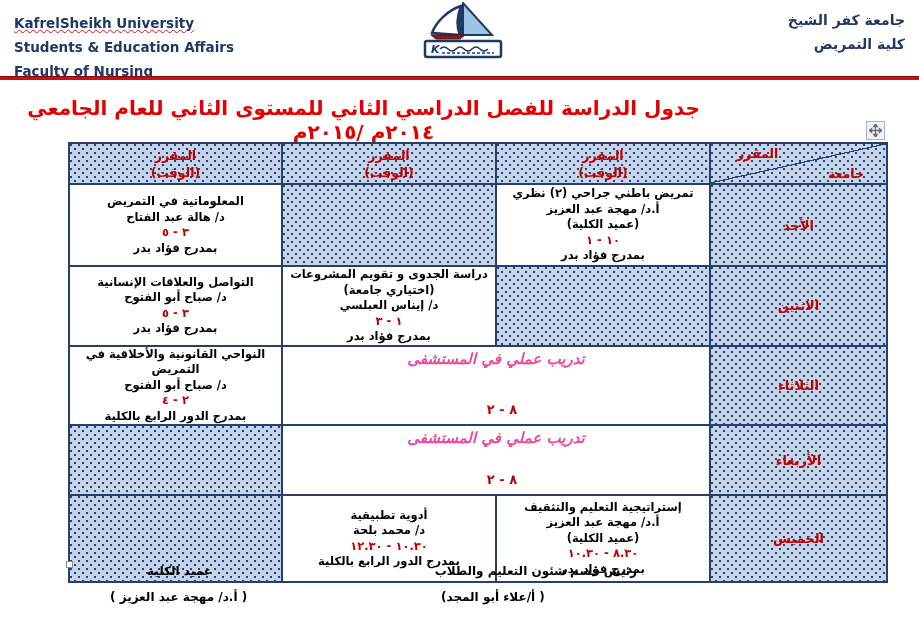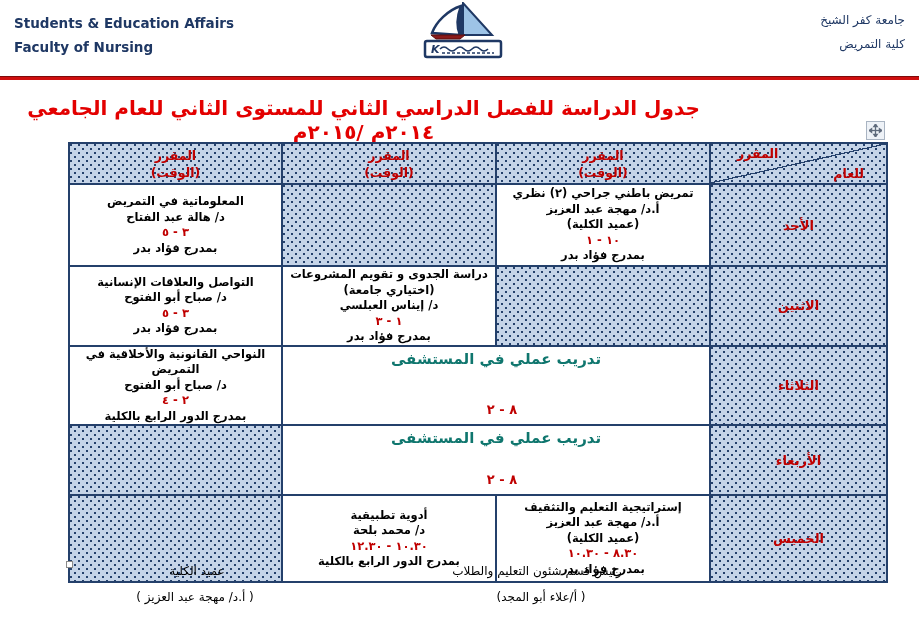--- a/index.html
+++ b/index.html
@@ -13,21 +13,21 @@
     position:absolute; left:14px; top:11px;
     color:#1f3864; font-weight:bold; font-size:13.5px; line-height:24px;
     white-space:nowrap;
   }
   .hdr-left .misspelled {
     text-decoration:underline; -webkit-text-decoration:underline wavy #dd1111;
     text-decoration-style:wavy; text-decoration-color:#dd1111; text-decoration-thickness:1px;
   }
   .hdr-right {
     position:absolute; right:14px; top:8px; direction:rtl; text-align:right;
-    color:#1f3864; font-weight:normal; font-size:12px; line-height:24px;
+    color:#1f3864; font-weight:bold; font-size:14px; line-height:24px;
     white-space:nowrap;
   }
   .logo { position:absolute; left:420px; top:2px; width:86px; height:58px; }
   .red-rule {
     position:absolute; left:0; top:76px; width:919px; height:4px;
     background:#cf0f0f; border-top:1px solid #7e0b0b;
   }
   
   .doc-title {
     position:absolute; left:0; top:96px; width:727px; text-align:center;
@@ -62,47 +62,48 @@
   }
   .corner-top  { position:absolute; top:2px;  left:26px;  color:#c00000; font-weight:bold; font-size:12.5px; }
   .corner-bot  { position:absolute; bottom:2px; right:22px; color:#c00000; font-weight:bold; font-size:12.5px; }
   td.hdr-cell  { color:#c00000; font-weight:bold; font-size:12.5px; line-height:17px; }
   td.day-cell  { color:#c00000; font-weight:bold; font-size:13px; }
   td.course-cell { background:#ffffff; color:#000000; font-weight:bold; font-size:11.5px; line-height:15.5px; }
   td.course-cell .t-red { color:#c00000; }
   td.hosp-cell { background:#ffffff; position:relative; }
   .hosp-title {
     position:absolute; top:3px; left:0; right:0; text-align:center;
-    color:#0f766e; font-weight:bold; font-size:15px;
+    color:#ec4899; font-weight:bold; font-size:15px;font-style:italic;
   }
   .hosp-time {
     position:absolute; bottom:7px; left:12px; right:0; text-align:center;
     color:#c00000; font-weight:bold; font-size:13px;
   }
   
   .table-handle {
     position:absolute; left:866px; top:121px; width:19px; height:19px;
     background:#eef2f7; border:1px solid #a9b4c2;
     display:flex; align-items:center; justify-content:center;
   }
   
-  .foot { position:absolute; direction:rtl; color:#000; font-weight:normal; font-size:12px; text-align:center; white-space:nowrap; }
+  .foot { position:absolute; direction:rtl; color:#000; font-weight:bold; font-size:12px; text-align:left; white-space:nowrap; }
   .f-dept-title { left:437px; top:564px; width:200px; }
   .f-dept-name  { left:441px; top:590px; width:200px; }
   .f-dean-title { left:147px; top:564px; width:100px; }
   .f-dean-name  { left:110px; top:590px; width:170px; }
   .f-square {
     position:absolute; left:66px; top:561px; width:7px; height:7px;
     border:1px solid #8a8a8a; background:#ffffff;
   }
 </style>
 </head>
 <body>
 
 <div class="hdr-left">
+  <div><span class="misspelled">KafrelSheikh University</span></div>
   <div>Students &amp; Education Affairs</div>
   <div>Faculty of Nursing</div>
 </div>
 
 <div class="logo">
   <svg width="86" height="58" viewBox="0 0 86 58">
 
     <polygon points="43,1 43,33 72,33" fill="#9dc3e6" stroke="#1f3864" stroke-width="2"></polygon>
     <polygon points="43,1 43,33 33,33" fill="#1f3864" stroke="#1f3864" stroke-width="1"></polygon>
 
@@ -144,21 +145,21 @@
     <col style="width:177px">
       <col style="width:214px">
       <col style="width:214px">
       <col style="width:213px">
   </colgroup>
 
   <tbody>
       <tr style="height:41px">
     <td class="corner-cell">
       <span class="corner-top">المقرر</span>
-      <span class="corner-bot">للعام</span>
+      <span class="corner-bot">جامعة</span>
     </td>
     <td class="dotted hdr-cell">
       <div>المقرر</div>
       <div>(الوقت)</div>
     </td>
     <td class="dotted hdr-cell">
       <div>المقرر</div>
       <div>(الوقت)</div>
     </td>
     <td class="dotted hdr-cell">

